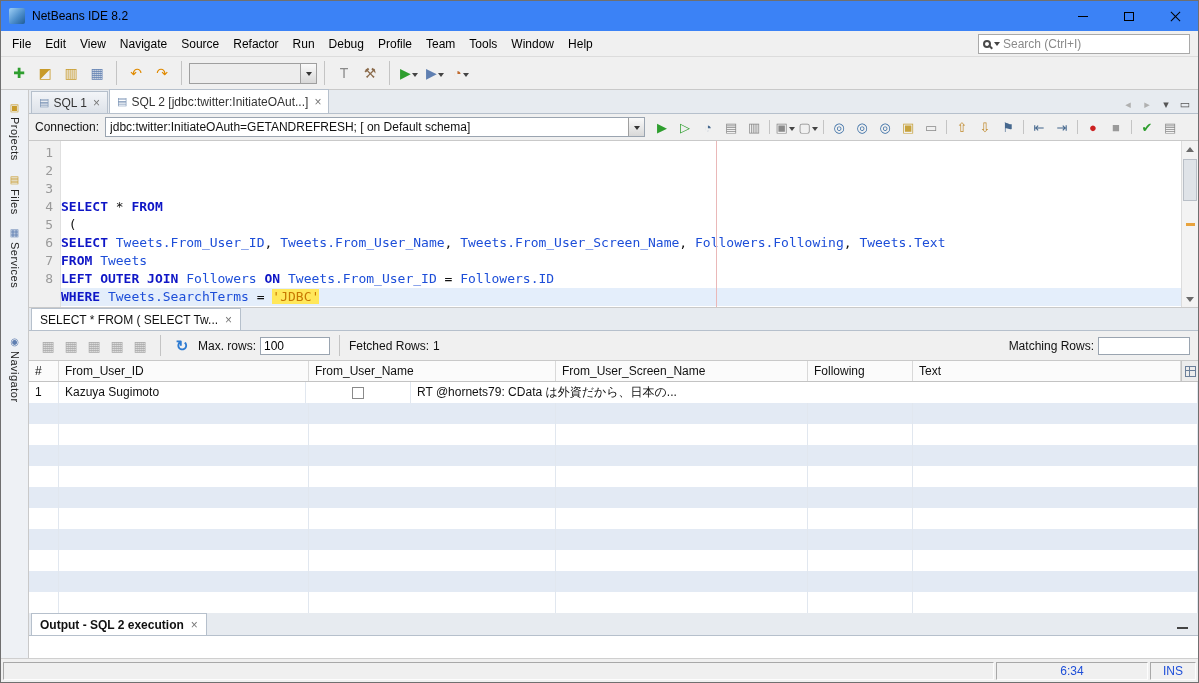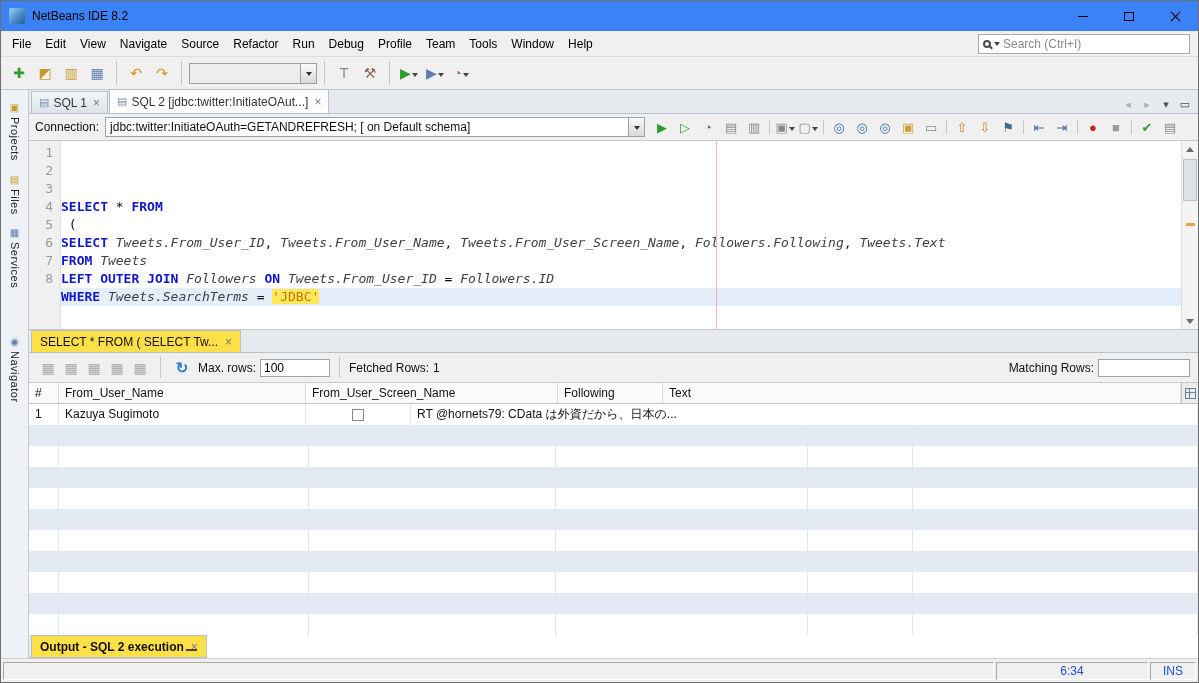--- a/index.html
+++ b/index.html
@@ -82,36 +82,36 @@
   .editor { flex:1; min-height:120px; display:flex; position:relative; background:#fff; border-bottom:1px solid #c9c9c9; }
   .gutter { width:32px; background:#f0f0f0; border-right:1px solid #e0e0e0; padding:3px 7px 0 0;
             font-family:"DejaVu Sans Mono", monospace; font-size:13px; line-height:18px; color:#9a9a9a; text-align:right; flex:none; }
   .gnum { height:18px; }
   .code { flex:1; min-width:0; position:relative; padding-top:3px;
           font-family:"DejaVu Sans Mono", monospace; font-size:13px; line-height:18px; white-space:pre; overflow:hidden; }
   .codeline { height:18px; }
   .codeline.current { background:#e4eefb; }
   .margin-line { position:absolute; top:0; bottom:0; left:655px; width:1px; background:#eab8b8; z-index:1; }
   .tk-kw { color:#0f16c6; font-weight:bold; }
-  .tk-id { color:#404040;font-style:italic; }
+  .tk-id { color:#1d4ed8; }
   .tk-pl { color:#111; }
   .tk-strhl { color:#c87800; background:#ffe75a; }
 
   .vscroll { width:17px; background:#f3f3f3; border-left:1px solid #dcdcdc; display:flex; flex-direction:column; flex:none; }
   .sarrow { height:16px; display:flex; align-items:center; justify-content:center; flex:none; }
   .sarrow.up::after { content:""; border:4px solid transparent; border-bottom:5px solid #6b6b6b; margin-bottom:4px; }
   .sarrow.down::after { content:""; border:4px solid transparent; border-top:5px solid #6b6b6b; margin-top:4px; }
   .strack { flex:1; position:relative; }
   .sthumb { position:absolute; left:1px; right:1px; top:2px; height:42px; background:#dfe3e8; border:1px solid #b9bfc7; }
   .smark { position:absolute; right:3px; top:66px; width:9px; height:3px; background:#e8a33d; }
 
   
   .results { display:flex; flex-direction:column; flex:none; }
   .rtabrow { height:23px; background:#e7ebf0; border-bottom:1px solid #b6c0cc; display:flex; align-items:flex-end; padding-left:2px; flex:none; }
-  .rtab { height:22px; display:flex; align-items:center; gap:5px; padding:0 8px; background:#fde047; border:1px solid #b6c0cc; border-bottom:none; font-size:12px; white-space:nowrap; }
+  .rtab { height:22px; display:flex; align-items:center; gap:5px; padding:0 8px; background:#ffffff; border:1px solid #b6c0cc; border-bottom:none; font-size:12px; white-space:nowrap; }
   .rtab-label.bold { font-weight:bold; }
   .rtoolbar { height:30px; display:flex; align-items:center; background:#f0f0f0; border-bottom:1px solid #c9c9c9; padding:0 8px; gap:4px; font-size:12px; flex:none; }
   .ricons { display:flex; gap:1px; }
   .ricons .tbtn { width:22px; height:22px; }
   .refresh-glyph { font-size:15px; font-weight:bold; color:#2e7bd2; line-height:1; }
   .rlabel { color:#111; flex:none; }
   .rvalue { flex:none; }
   .rinput { height:18px; border:1px solid #9aa4b0; font-size:12px; padding:0 3px; font-family:inherit; background:#fff; }
   .maxrows { width:70px; }
   .matching { width:92px; }
@@ -132,21 +132,21 @@
   .col4 { width:105px; flex:none; }
   .col5 { flex:1; min-width:0; }
   .cb { width:12px; height:12px; border:1px solid #8a8a8a; background:#fff; display:inline-block; }
   .corner { position:absolute; top:0; right:0; width:17px; height:21px; background:#ececec;
             border-left:1px solid #c3c3c3; border-bottom:1px solid #c3c3c3; display:flex; align-items:center; justify-content:center; }
   .corner::after { content:""; width:9px; height:9px; border:1px solid #6b7f9a;
             background:linear-gradient(to right,transparent 3px,#6b7f9a 3px,#6b7f9a 4px,transparent 4px),
                        linear-gradient(to bottom,transparent 3px,#6b7f9a 3px,#6b7f9a 4px,transparent 4px); }
 
   
-  .output { display:flex; flex-direction:row; flex:none; }
+  .output { display:flex; flex-direction:column; flex:none; }
   .outtabrow { height:23px; background:#e7ebf0; border-bottom:1px solid #b6c0cc; display:flex; align-items:flex-end; padding-left:2px; position:relative; flex:none; }
   .outctl { position:absolute; right:10px; top:8px; width:11px; height:8px; border-bottom:2px solid #444; }
   .outbody { height:22px; background:#fff; flex:none; }
 
   
   .statusbar { height:24px; background:#f0f0f0; border-top:1px solid #cfcfcf; display:flex; align-items:center; gap:2px; padding:2px; flex:none; }
   .scell { height:18px; border:1px solid; border-color:#a8a8a8 #fdfdfd #fdfdfd #a8a8a8; font-size:12px;
            display:flex; align-items:center; padding:0 6px; color:#1d4ed8; }
   .sflex { flex:1; }
   .scaret { width:152px; justify-content:center; }
@@ -438,20 +438,21 @@
           <div class="tsep"></div>
           <span class="rlabel">Fetched Rows:</span>
           <span class="rvalue">1</span>
           <div class="rspacer"></div>
           <span class="rlabel">Matching Rows:</span>
           <input class="rinput matching" value="" style="">
         </div>
         <div class="rtable">
           <div class="thead">
               <div class="th col0">#</div>
+              <div class="th col1">From_User_ID</div>
               <div class="th col2">From_User_Name</div>
               <div class="th col3">From_User_Screen_Name</div>
               <div class="th col4">Following</div>
               <div class="th col5">Text</div>
             </div>
           <div class="tbody">
               <div class="trow">
                 <div class="td col0">1</div>
                 <div class="td col2">Kazuya Sugimoto</div>
                 <div class="td col4 center">

